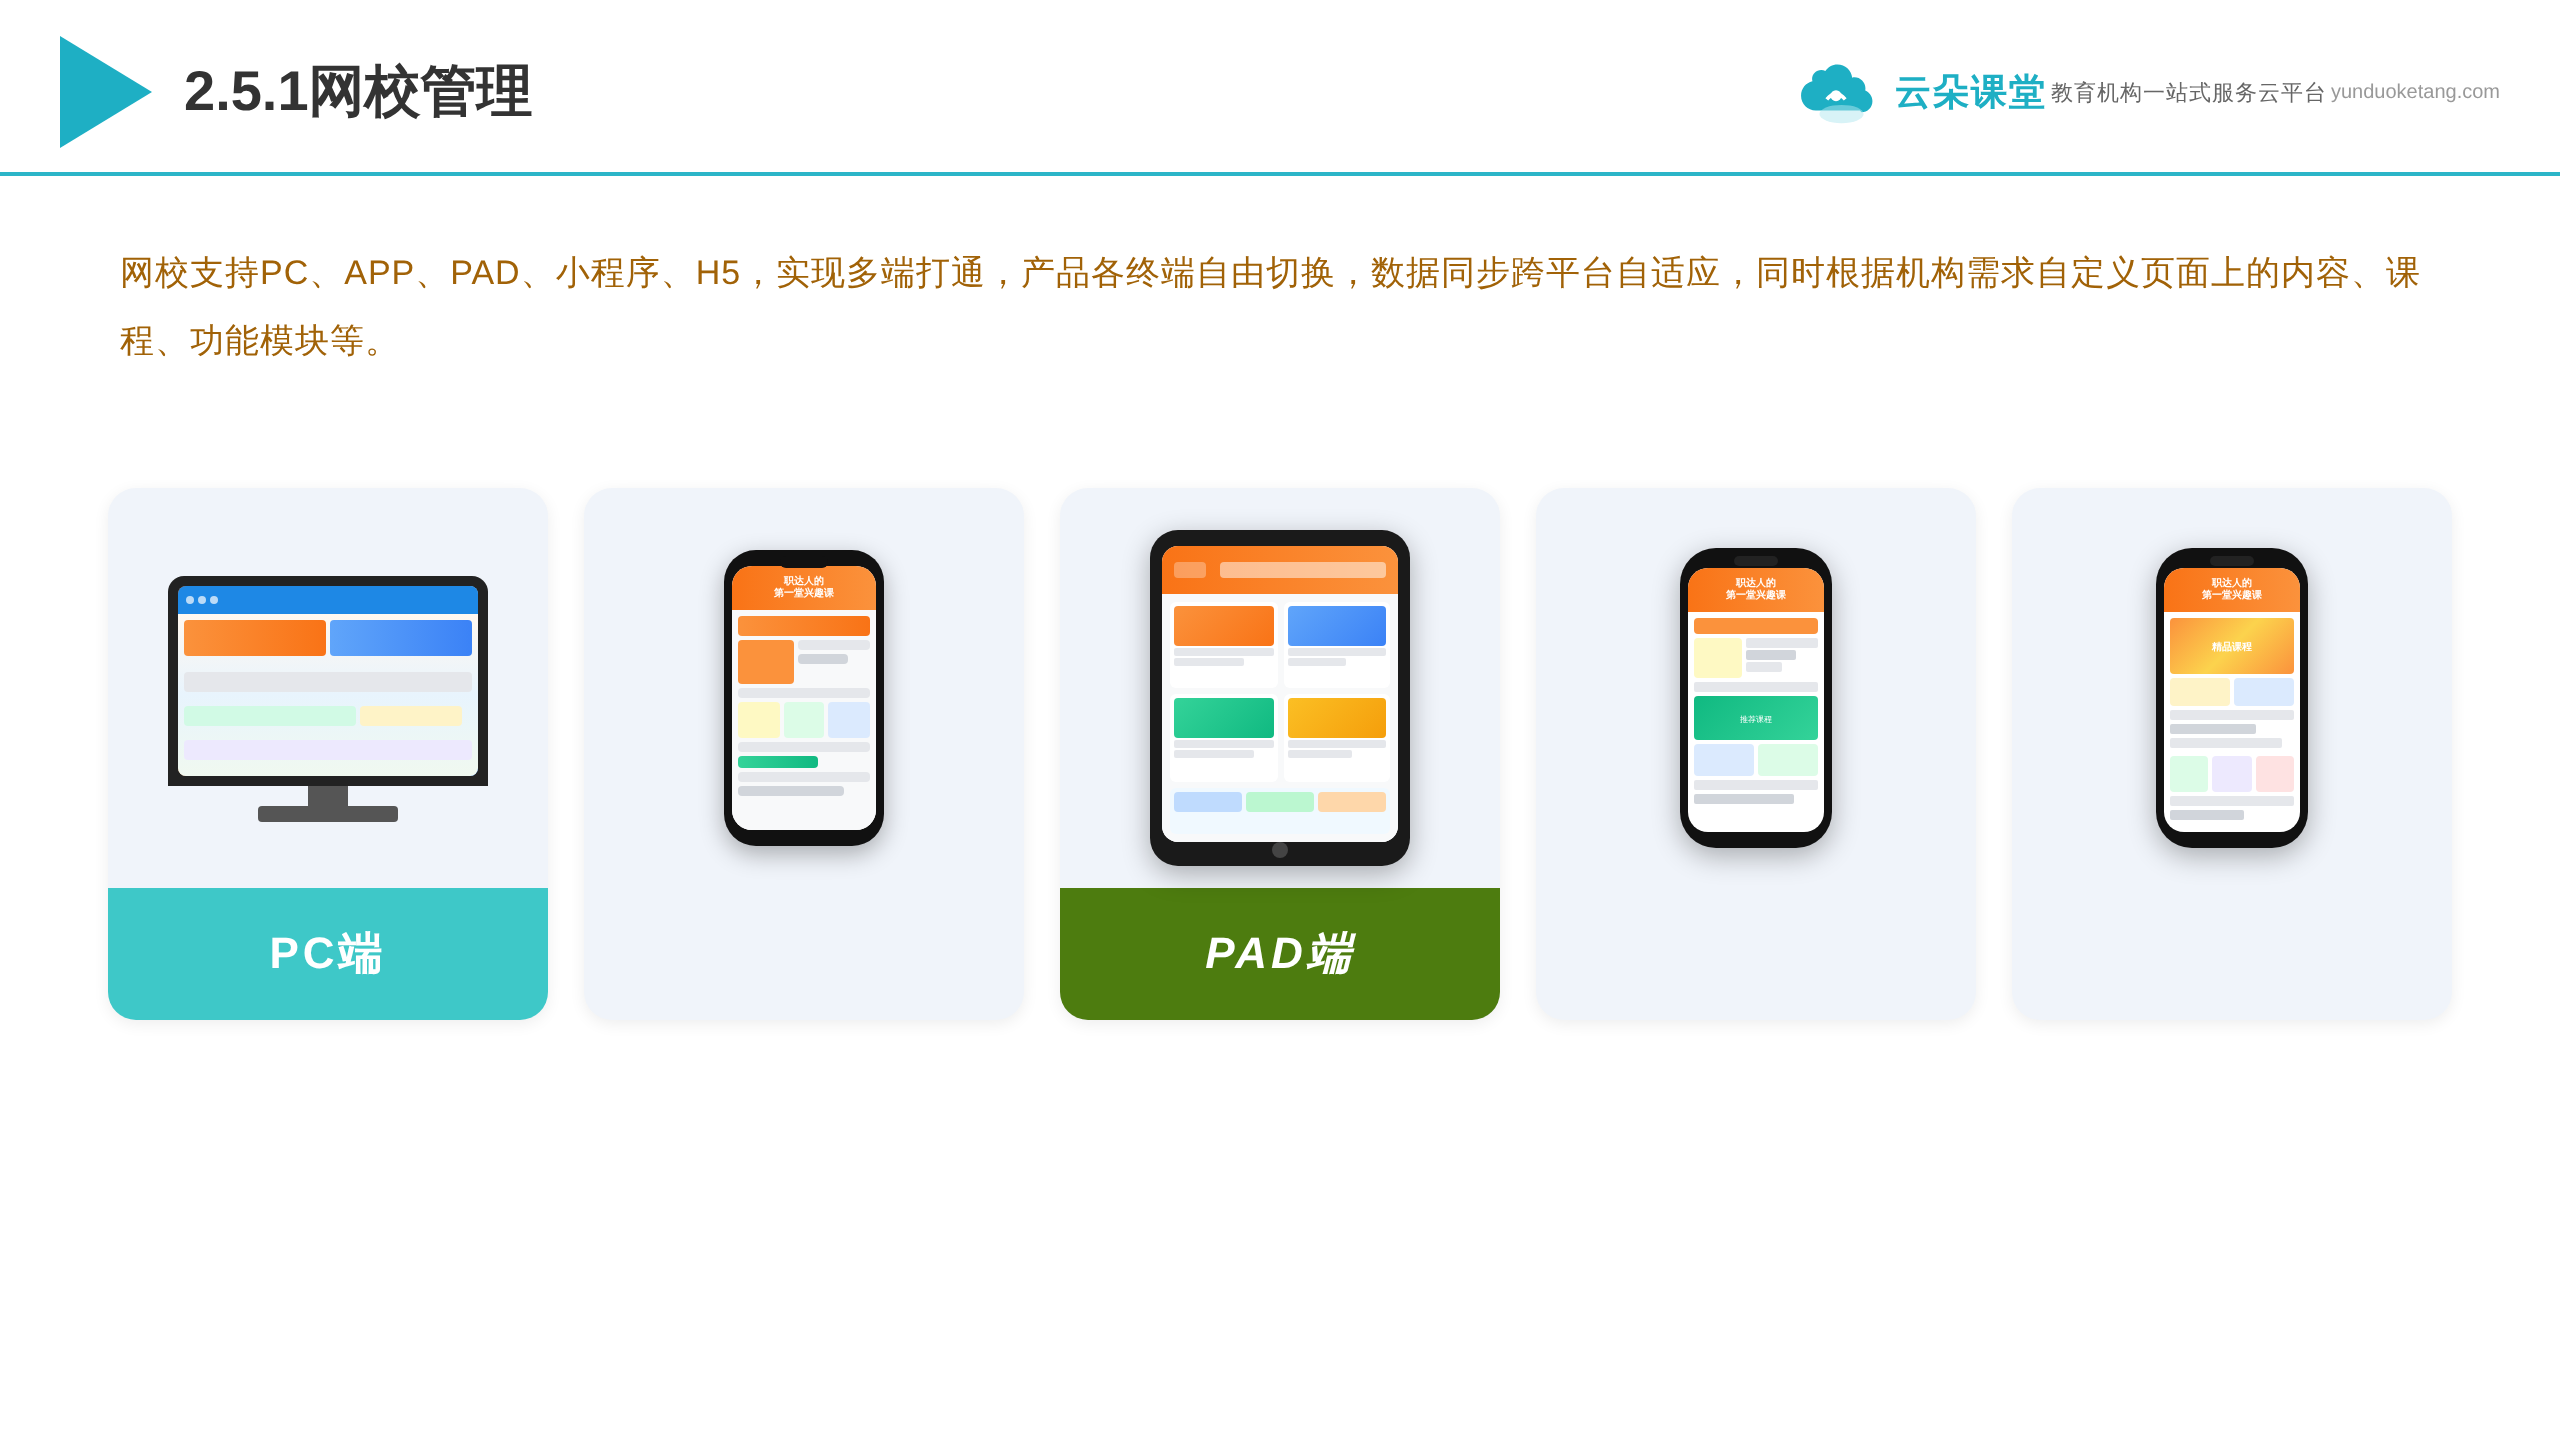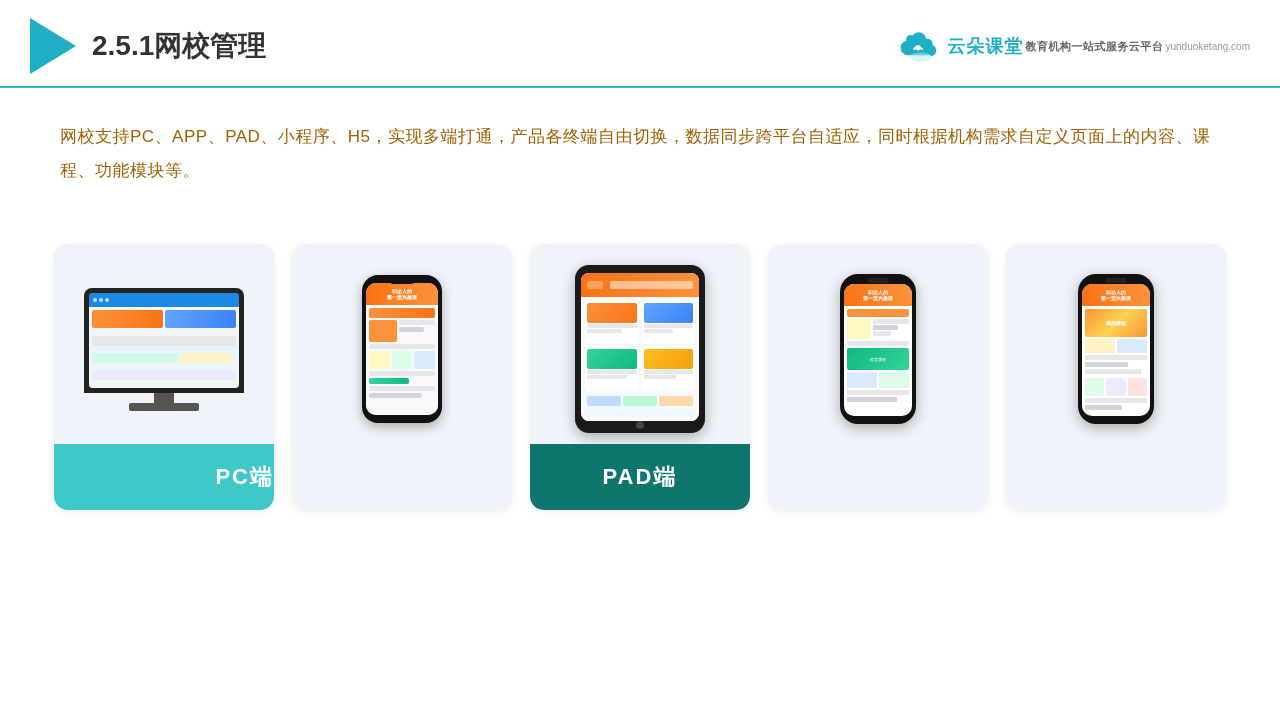--- a/index.html
+++ b/index.html
@@ -57,21 +57,20 @@
       font-size: 18px;
       font-weight: bold;
       color: #1eafc4;
       letter-spacing: 1px;
     }
     .logo-subtitle {
       font-size: 11px;
       color: #666;
       text-align: right;
       letter-spacing: 0.5px;
-      font-weight: bold;
     }
     .logo-url {
       font-size: 10px;
       color: #999;
       text-align: center;
     }
 
     
     .description {
       padding: 32px 60px 16px 60px;
@@ -336,23 +335,23 @@
     }
     .mini-phone-screen {
       width: 100%;
       height: 100%;
       background: #fff;
       border-radius: 10px;
       overflow: hidden;
     }
 
     
-    .card:nth-child(1) .card-label { background: #3ec8c8; text-align: right; }
+    .card:nth-child(1) .card-label { background: #3ec8c8; }
     .card:nth-child(2) .card-label { background: #3ec8c8; }
-    .card:nth-child(3) .card-label { background: #0f766e; }
+    .card:nth-child(3) .card-label { background: #4d7c0f; font-style: italic; }
     .card:nth-child(4) .card-label { background: #3ec8c8; }
     .card:nth-child(5) .card-label { background: #3ec8c8; }
   </style>
 </head>
 <body>
 
 <div class="header">
   <div class="header-left">
     <div class="logo-triangle"></div>
     <span class="page-title">2.5.1网校管理</span>

